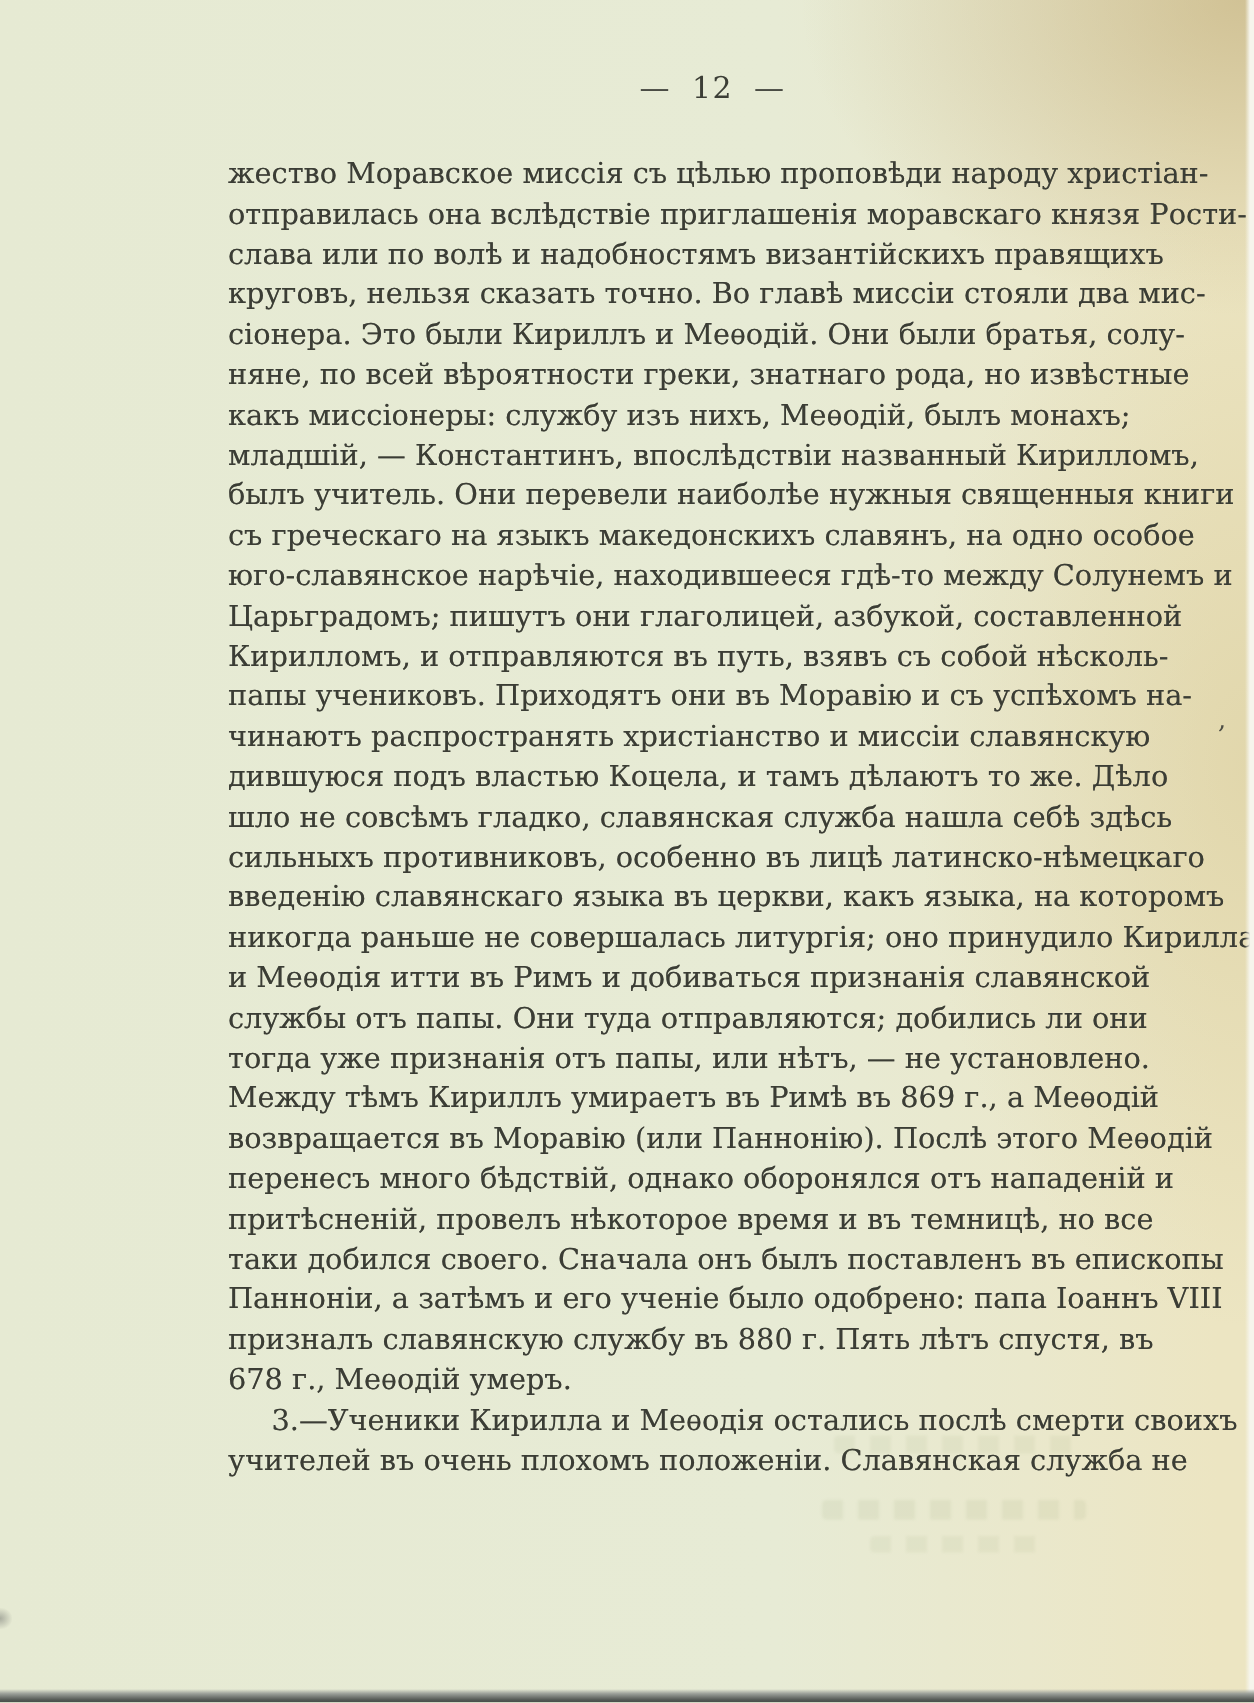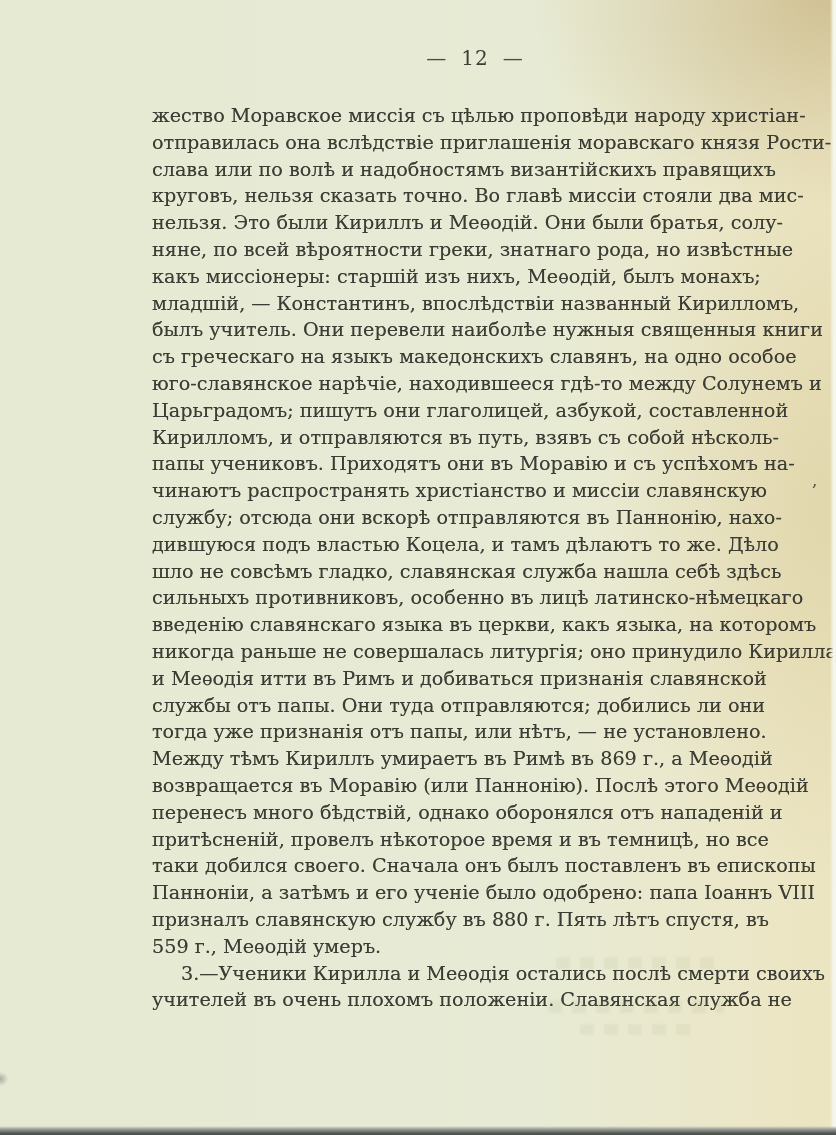--- a/index.html
+++ b/index.html
@@ -75,48 +75,47 @@
 
   <div class="header">
     <span class="dash">—</span><span>12</span><span class="dash">—</span>
   </div>
 
   <div class="text-block">
       <div class="line">жество Моравское миссія съ цѣлью проповѣди народу христіан-</div>
       <div class="line">отправилась она вслѣдствіе приглашенія моравскаго князя Рости-</div>
       <div class="line">слава или по волѣ и надобностямъ византійскихъ правящихъ</div>
       <div class="line">круговъ, нельзя сказать точно. Во главѣ миссіи стояли два мис-</div>
-      <div class="line">нельзя. Это были Кириллъ и Меѳодій. Они были братья, солу-</div>
+      <div class="line">сіонера. Это были Кириллъ и Меѳодій. Они были братья, солу-</div>
       <div class="line">няне, по всей вѣроятности греки, знатнаго рода, но извѣстные</div>
-      <div class="line">какъ миссіонеры: старшій изъ нихъ, Меѳодій, былъ монахъ;</div>
+      <div class="line">какъ миссіонеры: службу изъ нихъ, Меѳодій, былъ монахъ;</div>
       <div class="line">младшій, — Константинъ, впослѣдствіи названный Кирилломъ,</div>
       <div class="line">былъ учитель. Они перевели наиболѣе нужныя священныя книги</div>
       <div class="line">съ греческаго на языкъ македонскихъ славянъ, на одно особое</div>
       <div class="line">юго-славянское нарѣчіе, находившееся гдѣ-то между Солунемъ и</div>
       <div class="line">Царьградомъ; пишутъ они глаголицей, азбукой, составленной</div>
       <div class="line">Кирилломъ, и отправляются въ путь, взявъ съ собой нѣсколь-</div>
       <div class="line">папы учениковъ. Приходятъ они въ Моравію и съ успѣхомъ на-</div>
       <div class="line">чинаютъ распространять христіанство и миссіи славянскую</div>
-      <div class="line">службу; отсюда они вскорѣ отправляются въ Паннонію, нахо-</div>
       <div class="line">дившуюся подъ властью Коцела, и тамъ дѣлаютъ то же. Дѣло</div>
       <div class="line">шло не совсѣмъ гладко, славянская служба нашла себѣ здѣсь</div>
       <div class="line">сильныхъ противниковъ, особенно въ лицѣ латинско-нѣмецкаго</div>
       <div class="line">введенію славянскаго языка въ церкви, какъ языка, на которомъ</div>
       <div class="line">никогда раньше не совершалась литургія; оно принудило Кирилла</div>
       <div class="line">и Меѳодія итти въ Римъ и добиваться признанія славянской</div>
       <div class="line">службы отъ папы. Они туда отправляются; добились ли они</div>
       <div class="line">тогда уже признанія отъ папы, или нѣтъ, — не установлено.</div>
       <div class="line">Между тѣмъ Кириллъ умираетъ въ Римѣ въ 869 г., а Меѳодій</div>
       <div class="line">возвращается въ Моравію (или Паннонію). Послѣ этого Меѳодій</div>
       <div class="line">перенесъ много бѣдствій, однако оборонялся отъ нападеній и</div>
       <div class="line">притѣсненій, провелъ нѣкоторое время и въ темницѣ, но все</div>
       <div class="line">таки добился своего. Сначала онъ былъ поставленъ въ епископы</div>
       <div class="line">Панноніи, а затѣмъ и его ученіе было одобрено: папа Іоаннъ VIII</div>
       <div class="line">призналъ славянскую службу въ 880 г. Пять лѣтъ спустя, въ</div>
-      <div class="line nojust">559 г., Меѳодій умеръ.</div>
+      <div class="line nojust">678 г., Меѳодій умеръ.</div>
       <div class="line indent">3.—Ученики Кирилла и Меѳодія остались послѣ смерти своихъ</div>
       <div class="line">учителей въ очень плохомъ положеніи. Славянская служба не</div>
     </div>
 
   <div class="show-through st1"></div>
   <div class="show-through st2"></div>
   <div class="show-through st3"></div>
 
   <div class="ink-speck">,</div>
   <div class="edge-spot"></div>

